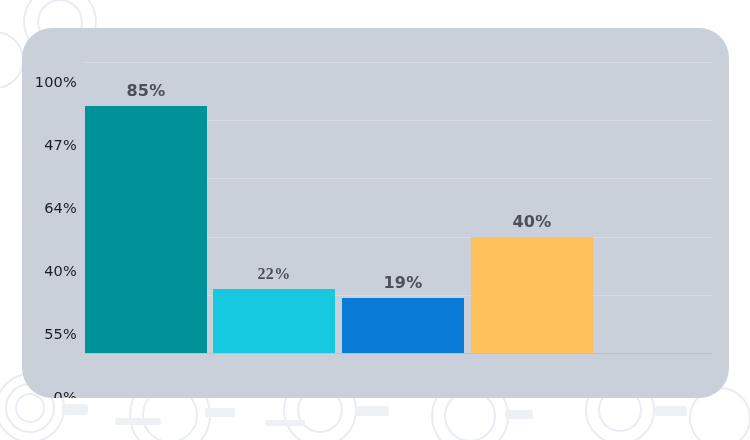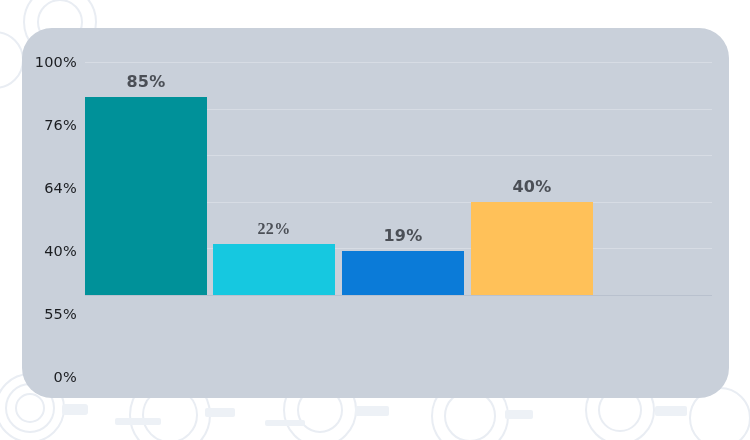--- a/index.html
+++ b/index.html
@@ -42,21 +42,21 @@
     border-radius: 30px;
     overflow: hidden;
   }
 
   
   #plot-area {
     position: absolute;
     left: 63px;              
     top: 34px;               
     width: 627px;            
-    height: 233px;           
+    height: 291px;           
   }
 
   .gridline {
     position: absolute;
     left: 0;
     width: 100%;
     height: 1px;
     background: #d7dce4;
   }
   .gridline.baseline {
@@ -71,20 +71,21 @@
     height: 315px;
   }
   .y-tick {
     position: absolute;
     right: 0;
     transform: translateY(-50%);
     font-size: 14.5px;
     color: #1b1d21;
     letter-spacing: 0.2px;
     white-space: nowrap;
+    margin-top: 20px;
   }
 
   #bars {
     position: absolute;
     left: 0; top: 0;
     width: 100%;
     height: 100%;
   }
 
   .bar-slot {
@@ -143,21 +144,21 @@
     </g>
   </svg>
 
   <div id="chart-panel" style="background: rgb(201, 208, 218); border-radius: 30px;">
 
     <div id="y-axis">
       <div class="y-tick" style="top: 100%; color: rgb(27, 29, 33);">0%</div>
       <div class="y-tick" style="top: 80%; color: rgb(27, 29, 33);">55%</div>
       <div class="y-tick" style="top: 60%; color: rgb(27, 29, 33);">40%</div>
       <div class="y-tick" style="top: 40%; color: rgb(27, 29, 33);">64%</div>
-      <div class="y-tick" style="top: 20%; color: rgb(27, 29, 33);">76%</div>
+      <div class="y-tick" style="top: 20%; color: rgb(27, 29, 33);">47%</div>
       <div class="y-tick" style="top: 0%; color: rgb(27, 29, 33);">100%</div>
     </div>
 
     <div id="plot-area">
 
       <div class="gridline" style="top: 0%; background: rgb(215, 220, 228);"></div>
       <div class="gridline" style="top: 20%; background: rgb(215, 220, 228);"></div>
       <div class="gridline" style="top: 40%; background: rgb(215, 220, 228);"></div>
       <div class="gridline" style="top: 60%; background: rgb(215, 220, 228);"></div>
       <div class="gridline" style="top: 80%; background: rgb(215, 220, 228);"></div>

